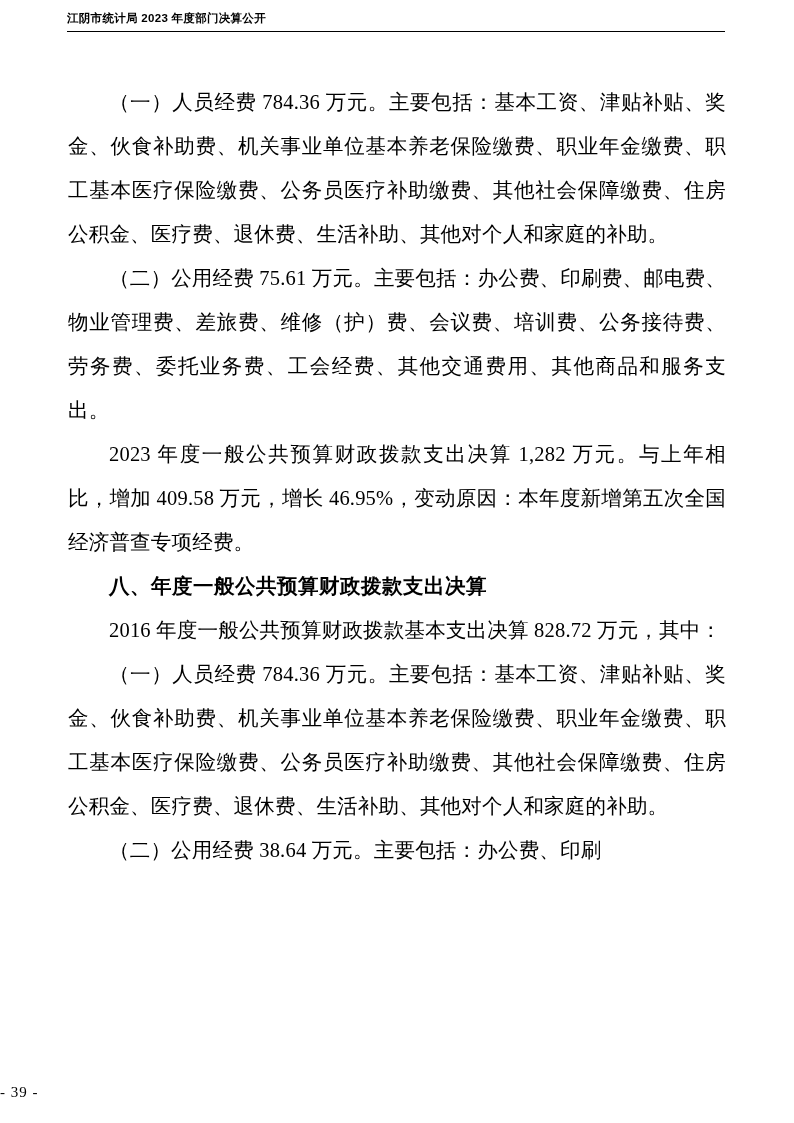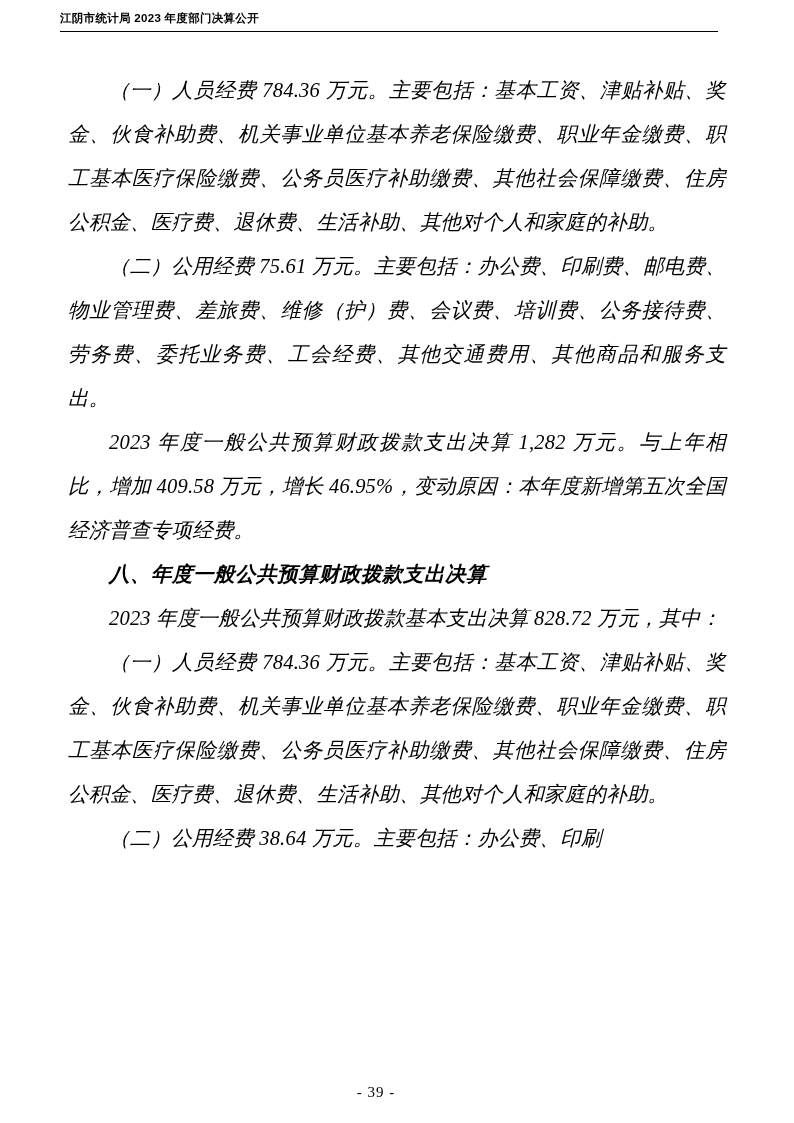--- a/index.html
+++ b/index.html
@@ -18,21 +18,21 @@
   .page {
     position: relative;
     width: 794px;
     height: 1123px;
     box-sizing: border-box;
     padding: 0;
   }
   
   .header {
     position: absolute;
-    left: 60px;
+    left: 67px;
     top: 10px;
     width: 658px;
     box-sizing: border-box;
   }
   .header-text {
     font-family: "Liberation Sans", "DejaVu Sans", sans-serif;
     font-size: 11.5px;
     font-weight: bold;
     letter-spacing: 0.3px;
     color: #000000;
@@ -41,23 +41,22 @@
   }
   .header-rule {
     border-bottom: 1px solid #000000;
     width: 100%;
     height: 0;
   }
   
   .content {
     position: absolute;
     left: 68px;
-    top: 68px;
+    top: 80px;
     width: 658px;
-    font-style: italic;
   }
   p {
     margin: 0;
     font-size: 20.5px;
     line-height: 44px;
     text-align: justify;
     text-justify: inter-ideograph;
     letter-spacing: 0.2px;
   }
   p.indent {
@@ -67,21 +66,20 @@
     font-weight: bold;
     text-indent: 41px;
     letter-spacing: 0.5px;
   }
   
   .footer {
     position: absolute;
     left: 0;
     top: 1084px;
     width: 752px;
-    text-align: center;
     font-family: "Liberation Serif", "DejaVu Serif", serif;
     font-size: 15px;
     letter-spacing: 1px;
     color: #000000;
   }
 </style>
 </head>
 <body>
 
 <div class="page">
@@ -89,20 +87,20 @@
   <div class="header">
     <div class="header-text">江阴市统计局 2023 年度部门决算公开</div>
     <div class="header-rule"></div>
   </div>
 
   <div class="content">
     <p class="indent">（一）人员经费 784.36 万元。主要包括：基本工资、津贴补贴、奖金、伙食补助费、机关事业单位基本养老保险缴费、职业年金缴费、职工基本医疗保险缴费、公务员医疗补助缴费、其他社会保障缴费、住房公积金、医疗费、退休费、生活补助、其他对个人和家庭的补助。</p>
     <p class="indent">（二）公用经费 75.61 万元。主要包括：办公费、印刷费、邮电费、物业管理费、差旅费、维修（护）费、会议费、培训费、公务接待费、劳务费、委托业务费、工会经费、其他交通费用、其他商品和服务支出。</p>
     <p class="indent">2023 年度一般公共预算财政拨款支出决算 1,282 万元。与上年相比，增加 409.58 万元，增长 46.95%，变动原因：本年度新增第五次全国经济普查专项经费。</p>
     <p class="heading">八、年度一般公共预算财政拨款支出决算</p>
-    <p class="indent">2023 年度一般公共预算财政拨款基本支出决算 828.72 万元，其中：</p>
+    <p class="indent">2016 年度一般公共预算财政拨款基本支出决算 828.72 万元，其中：</p>
     <p class="indent">（一）人员经费 784.36 万元。主要包括：基本工资、津贴补贴、奖金、伙食补助费、机关事业单位基本养老保险缴费、职业年金缴费、职工基本医疗保险缴费、公务员医疗补助缴费、其他社会保障缴费、住房公积金、医疗费、退休费、生活补助、其他对个人和家庭的补助。</p>
     <p class="indent">（二）公用经费 38.64 万元。主要包括：办公费、印刷</p>
   </div>
 
   <div class="footer">- 39 -</div>
 
 </div>
 
 </body></html>

